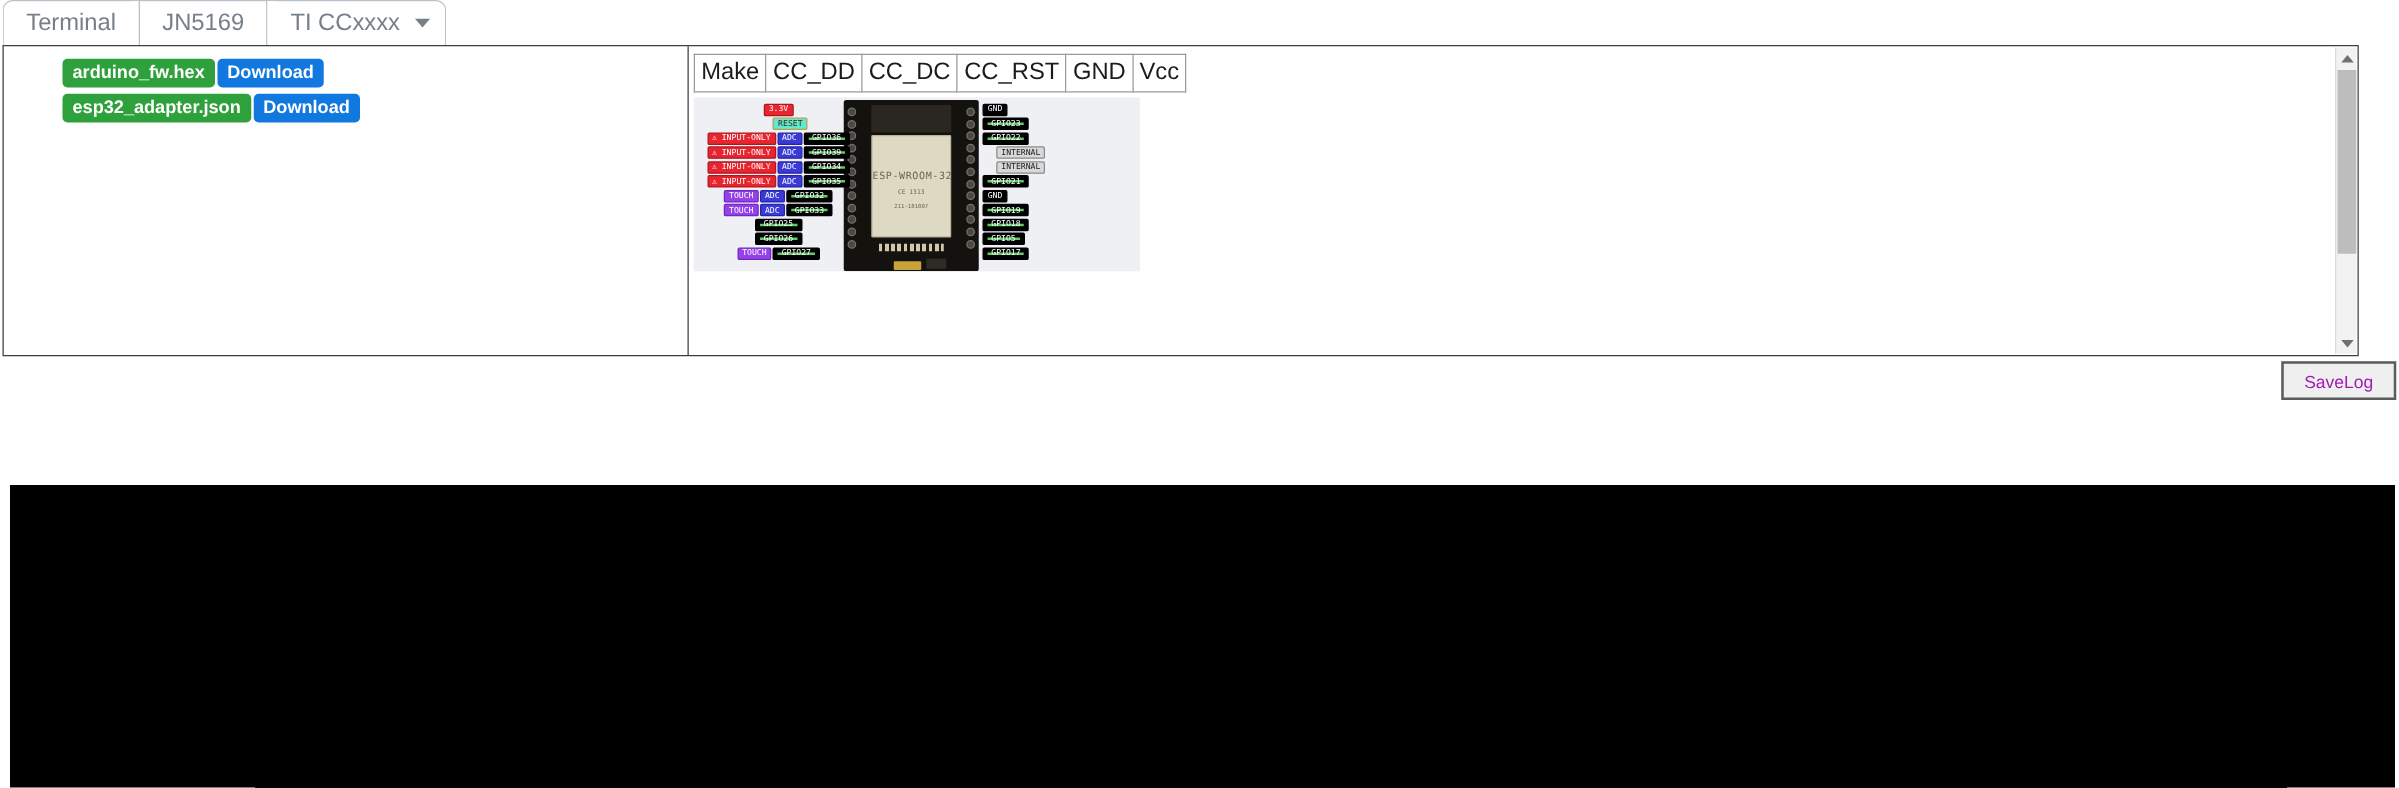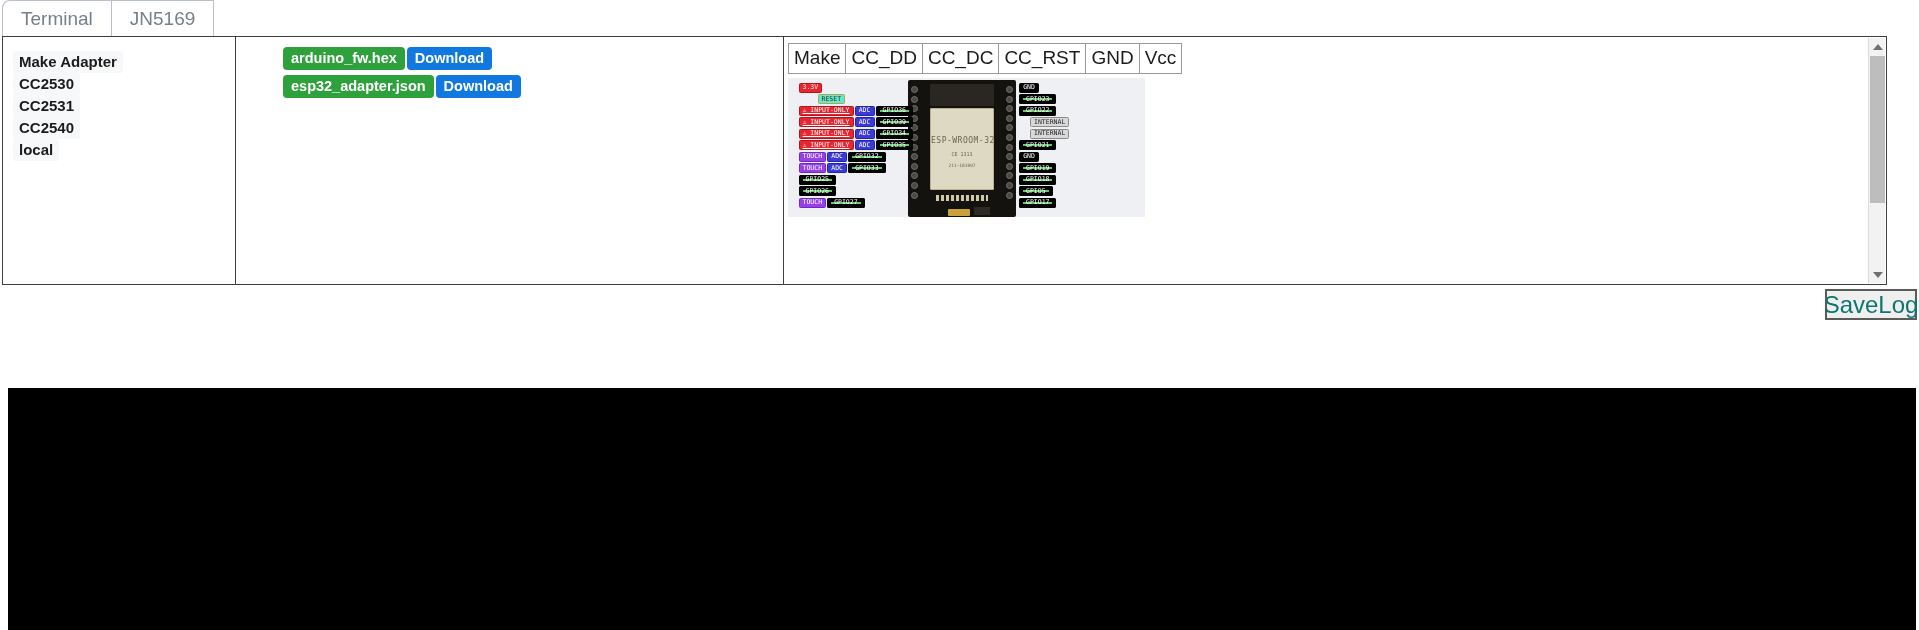--- a/index.html
+++ b/index.html
@@ -121,42 +121,42 @@
   
   .pinout {
     position: relative;
     margin: 4px 0 0 4px;
     width: 357px;
     height: 139px;
     background: #eef0f4;
     overflow: hidden;
   }
   .pin-col { position: absolute; display: flex; flex-direction: column; }
-  .pin-left  { right: 232px; top: 4px; align-items: flex-start; }
+  .pin-left  { right: 232px; top: 4px; align-items: center; }
   .pin-right { left: 230px;  top: 4px; align-items: flex-start; }
   .pin-line { display: flex; align-items: center; height: 11px; margin-bottom: 0.5px; }
   .chip {
     font-family: "DejaVu Sans Mono", monospace;
     font-size: 6.5px;
     line-height: 9px;
     color: #ffffff;
     padding: 0 3px;
     margin-left: 1px;
     border-radius: 1.5px;
     white-space: nowrap;
     height: 10px;
     display: flex;
     align-items: center;
     justify-content: center;
     min-width: 20px;
   }
   .c-gpio     { background: #63c967; border: 4px solid #000000; }
   .c-adc      { background: #3a3ad6; border: 1px solid #2424a8; }
   .c-touch    { background: #9442e8; border: 1px solid #7226c4; }
-  .c-input    { background: #e8242e; border: 1px solid #b1161e; text-decoration: underline; }
+  .c-input    { background: #e8242e; border: 1px solid #b1161e; }
   .c-33v      { background: #e8242e; border: 1px solid #b1161e; }
   .c-reset    { background: #5eead4; border: 1px solid #c09d4d; color: #3a2d00; margin-left: 20px; }
   .c-gnd      { background: #000000; border: 1px solid #000000; }
   .c-internal { background: #d8d8d8; border: 1px solid #8a8a8a; color: #222; margin-left: 12px; }
 
   
   .board {
     position: absolute;
     left: 120px; top: 2px;
     width: 108px; height: 137px;
@@ -259,22 +259,22 @@
     cursor: pointer;
   }
 
   
   .savelog {
     position: absolute;
     right: 2px; top: 289px;
     width: 92px; height: 31px;
     background: #efefef;
     border: 2px solid #5b5b5b;
-    font-size: 24px;
-    color: #0f766e;
+    font-size: 14px;
+    color: #a21caf;
     display: flex;
     align-items: center;
     justify-content: center;
     cursor: pointer;
   }
 
   
   .terminal {
     position: absolute;
     left: 8px; top: 388px;
@@ -291,41 +291,28 @@
 </head>
 <body>
 
 <div class="tabbar">
   <div class="tab">
     <span>Terminal</span>
   </div>
   <div class="tab">
     <span>JN5169</span>
   </div>
+  <div class="tab last">
+    <span>TI CCxxxx</span>
+    <span class="caret"></span>
+  </div>
 </div>
 
 <div class="panels">
 
-  <div class="panel-left">
-    <div class="side-row">
-      <span class="side-item">Make Adapter</span>
-    </div>
-    <div class="side-row">
-      <span class="side-item">CC2530</span>
-    </div>
-    <div class="side-row">
-      <span class="side-item">CC2531</span>
-    </div>
-    <div class="side-row">
-      <span class="side-item">CC2540</span>
-    </div>
-    <div class="side-row">
-      <span class="side-item">local</span>
-    </div>
-  </div>
 
   <div class="panel-mid">
     <div class="file-row">
       <span class="badge badge-green">arduino_fw.hex</span>
       <span class="badge badge-blue">Download</span>
     </div>
     <div class="file-row">
       <span class="badge badge-green">esp32_adapter.json</span>
       <span class="badge badge-blue">Download</span>
     </div>

